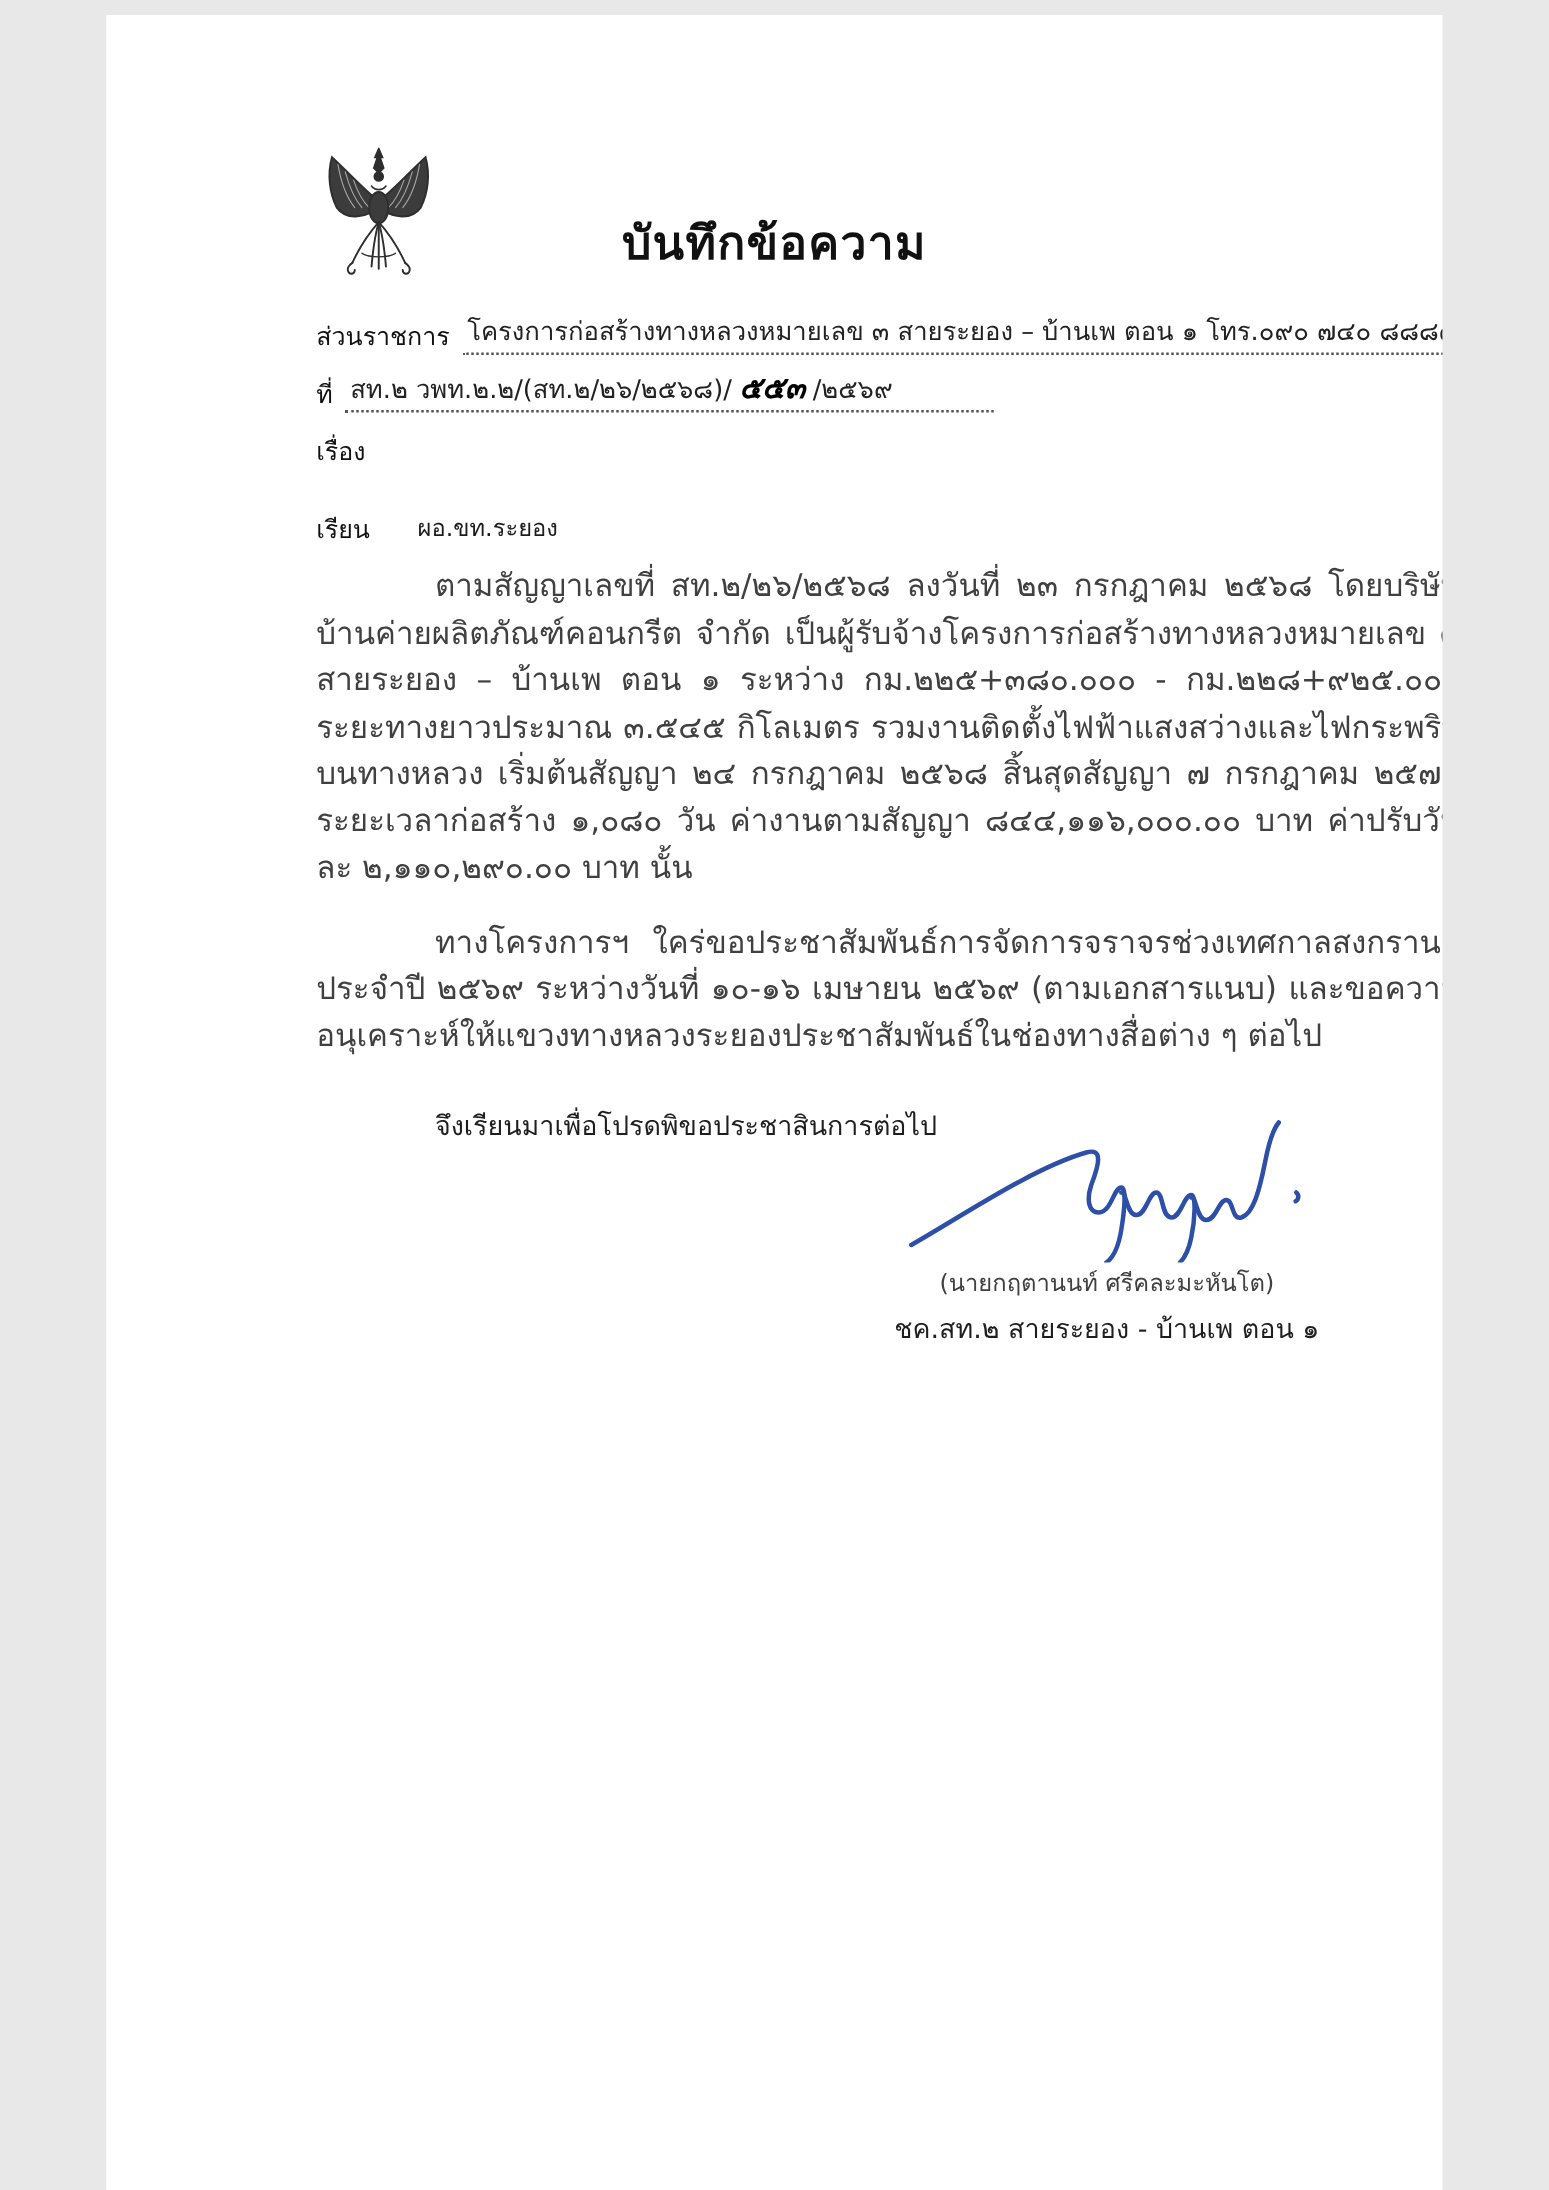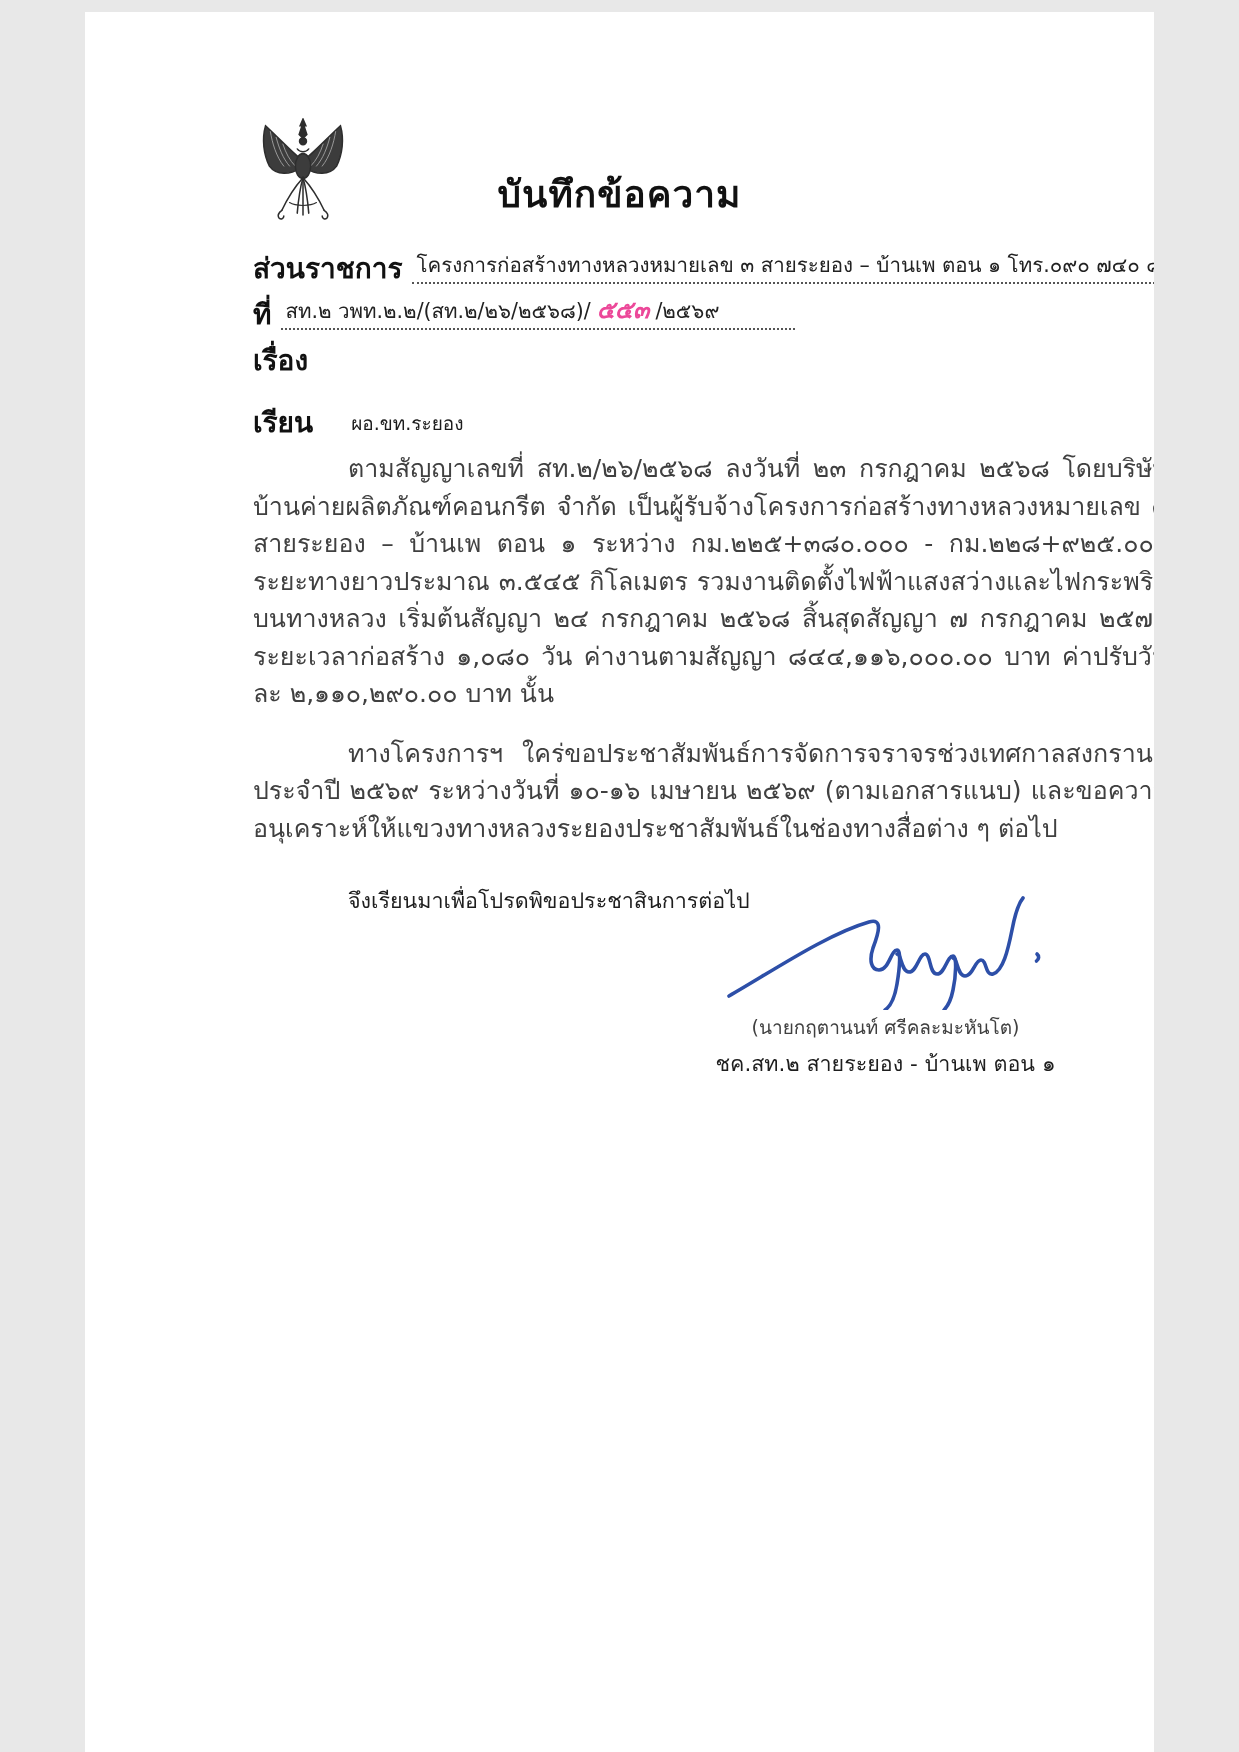--- a/index.html
+++ b/index.html
@@ -11,31 +11,31 @@
     color:#1c1c1c;
   }
   .emblem { position:absolute; left:170px; top:106px; width:96px; height:102px; }
   .doc-title {
     position:absolute; left:0; top:152px; width:100%;
     text-align:center; font-size:37px; font-weight:bold; color:#111;
     letter-spacing:1px;
   }
   .fields { position:absolute; left:168px; top:226px; width:918px; }
   .frow { display:flex; align-items:flex-end; min-height:46px; }
-  .flabel { font-weight:bold; font-size:28px; color:#111; white-space:nowrap; padding-right:10px; line-height:30px; }
+  .flabel { font-weight:normal; font-size:20px; color:#111; white-space:nowrap; padding-right:10px; line-height:30px; }
   .dotline {
     flex:1; border-bottom:2px dotted #555; padding:0 4px 3px 4px;
     font-size:20.5px; line-height:28px; color:#222; white-space:nowrap; overflow:hidden;
   }
   .split { display:flex; width:100%; align-items:flex-end; }
   .split-left { flex:0 0 59%; display:flex; align-items:flex-end; }
   .split-right { flex:1; display:flex; align-items:flex-end; padding-left:14px; }
   .handwritten {
     font-family:"DejaVu Serif", serif;
-    color:#ec4899; font-size:24px; font-style:italic; font-weight:bold;
+    color:#000000; font-size:24px; font-style:italic; font-weight:bold;
   }
   .hw-number { margin:0 6px; }
   .hw-day { margin:0 20px 0 34px; }
   .to-row { margin-top:16px; }
   .to-value { font-size:19px; padding-left:28px; line-height:30px; }
   .bodytext { position:absolute; left:168px; top:438px; width:916px; }
   .para {
     font-size:25px; line-height:37.5px; color:#404040;
     text-indent:95px; text-align:justify; margin-bottom:22px;
   }

